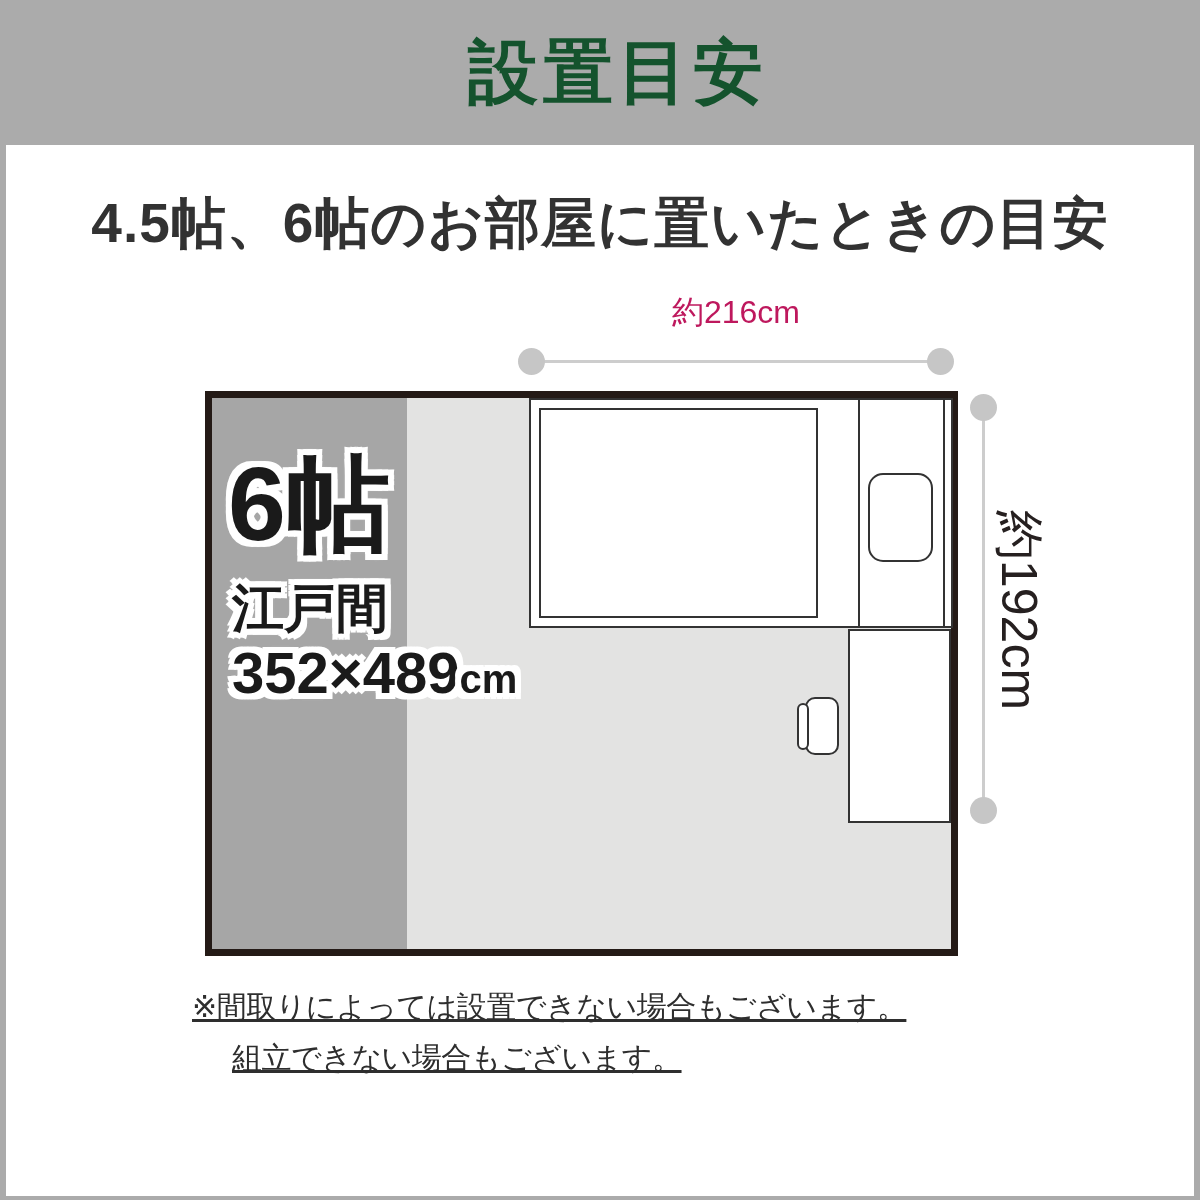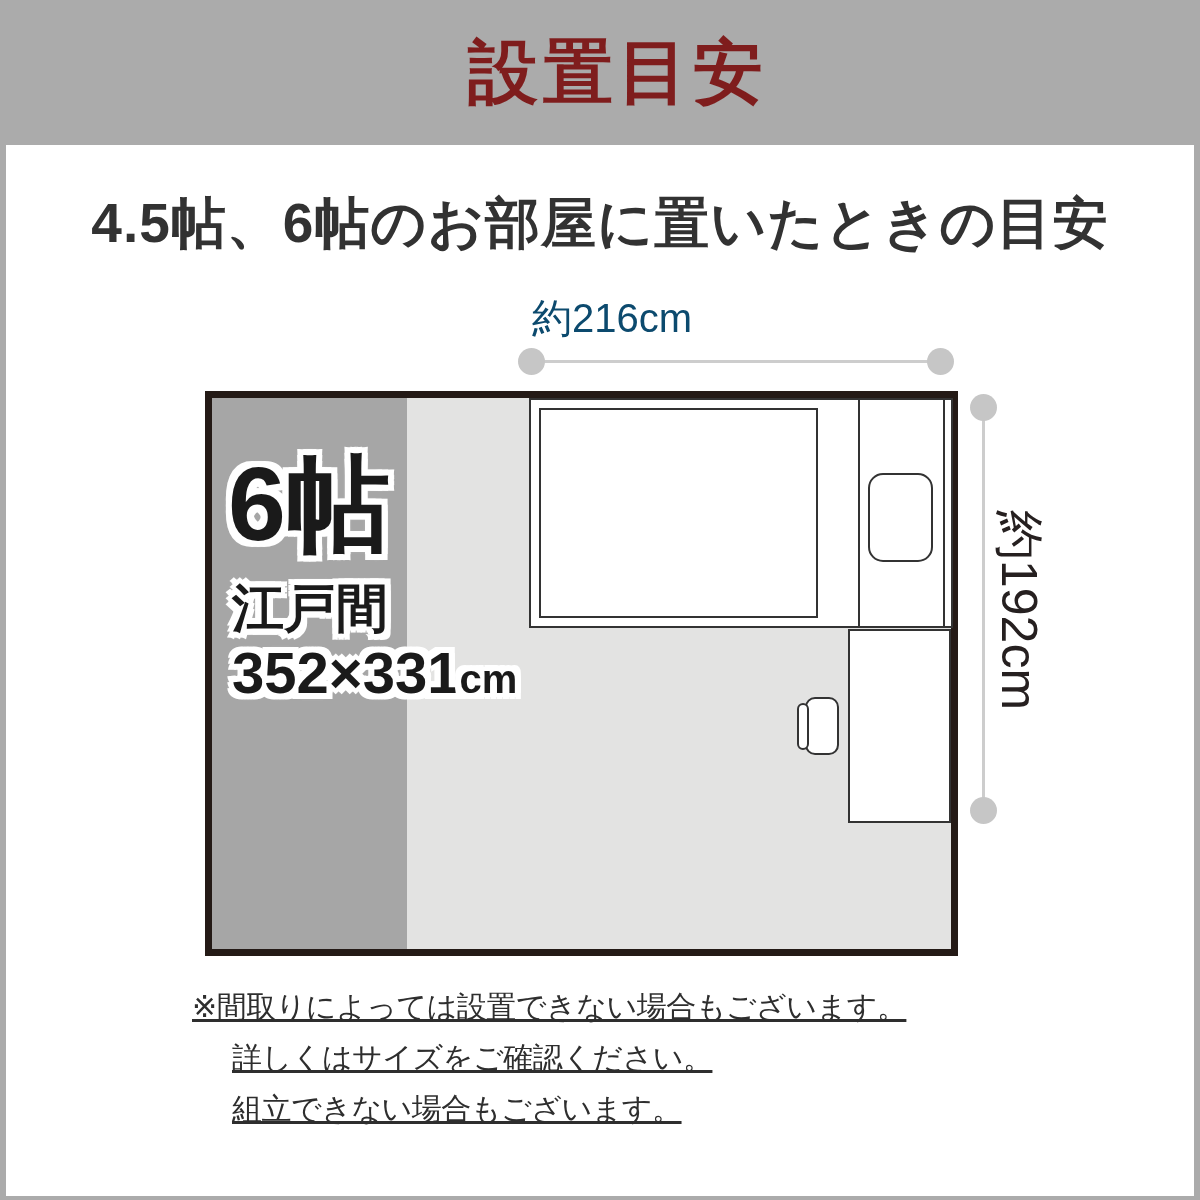--- a/index.html
+++ b/index.html
@@ -6,31 +6,31 @@
   body{
     width:1200px;height:1200px;position:relative;overflow:hidden;
     background:#ababab;
     font-family:"Liberation Sans","DejaVu Sans",sans-serif;
   }
   .abs{position:absolute;}
 
   
   .header{left:0;top:0;width:1200px;height:145px;background:#ababab;
           display:flex;align-items:center;justify-content:center;}
-  .header-title{font-size:70px;font-weight:bold;color:#7f1d1d;letter-spacing:5px;margin-left:36px;}
+  .header-title{font-size:70px;font-weight:bold;color:#14532d;letter-spacing:5px;margin-left:36px;}
 
   
   .card{left:6px;top:145px;width:1188px;height:1051px;background:#ffffff;}
 
   .page-title{left:0;top:42px;width:100%;text-align:center;
               font-size:55px;font-weight:bold;color:#323232;letter-spacing:1px;}
 
   
-  .dim-top-label{left:526px;top:146px;width:408px;text-align:left;
-                 font-size:40px;color:#0c4a6e;}
+  .dim-top-label{left:526px;top:146px;width:408px;text-align:center;
+                 font-size:32px;color:#be185d;}
   .dim-top-line{left:526px;top:215px;width:408px;height:3px;background:#cdcdcd;}
   .dim-right-line{left:976px;top:263px;width:3px;height:402px;background:#cdcdcd;}
   .dot{position:absolute;width:27px;height:27px;border-radius:50%;background:#c6c6c6;}
   .dot.h-left{left:-14px;top:-12px;}
   .dot.h-right{right:-14px;top:-12px;}
   .dot.v-top{left:-12px;top:-14px;}
   .dot.v-bottom{left:-12px;bottom:-14px;}
   .dim-right-label{left:893px;top:439px;width:240px;height:52px;line-height:52px;
                    text-align:center;font-size:50px;color:#262020;
                    transform:rotate(90deg);transform-origin:center center;}
@@ -111,23 +111,22 @@
       <div class="abs line headboard-line"></div>
       <div class="abs pillow"></div>
     </div>
 
     <div class="abs desk"></div>
     <div class="abs chair-seat"></div>
     <div class="abs chair-back"></div>
 
     <div class="abs glow l6-size">6帖</div>
     <div class="abs glow l6-type">江戸間</div>
-    <div class="abs glow l6-dim"><span>352×331</span><span class="unit-sm">cm</span></div>
+    <div class="abs glow l6-dim"><span>352×489</span><span class="unit-sm">cm</span></div>
 
   </div>
 
   <div class="abs notes">
     <div>※間取りによっては設置できない場合もございます。</div>
-    <div class="note-indent">詳しくはサイズをご確認ください。</div>
     <div class="note-indent">組立できない場合もございます。</div>
   </div>
 
 </div>
 
 </body></html>

